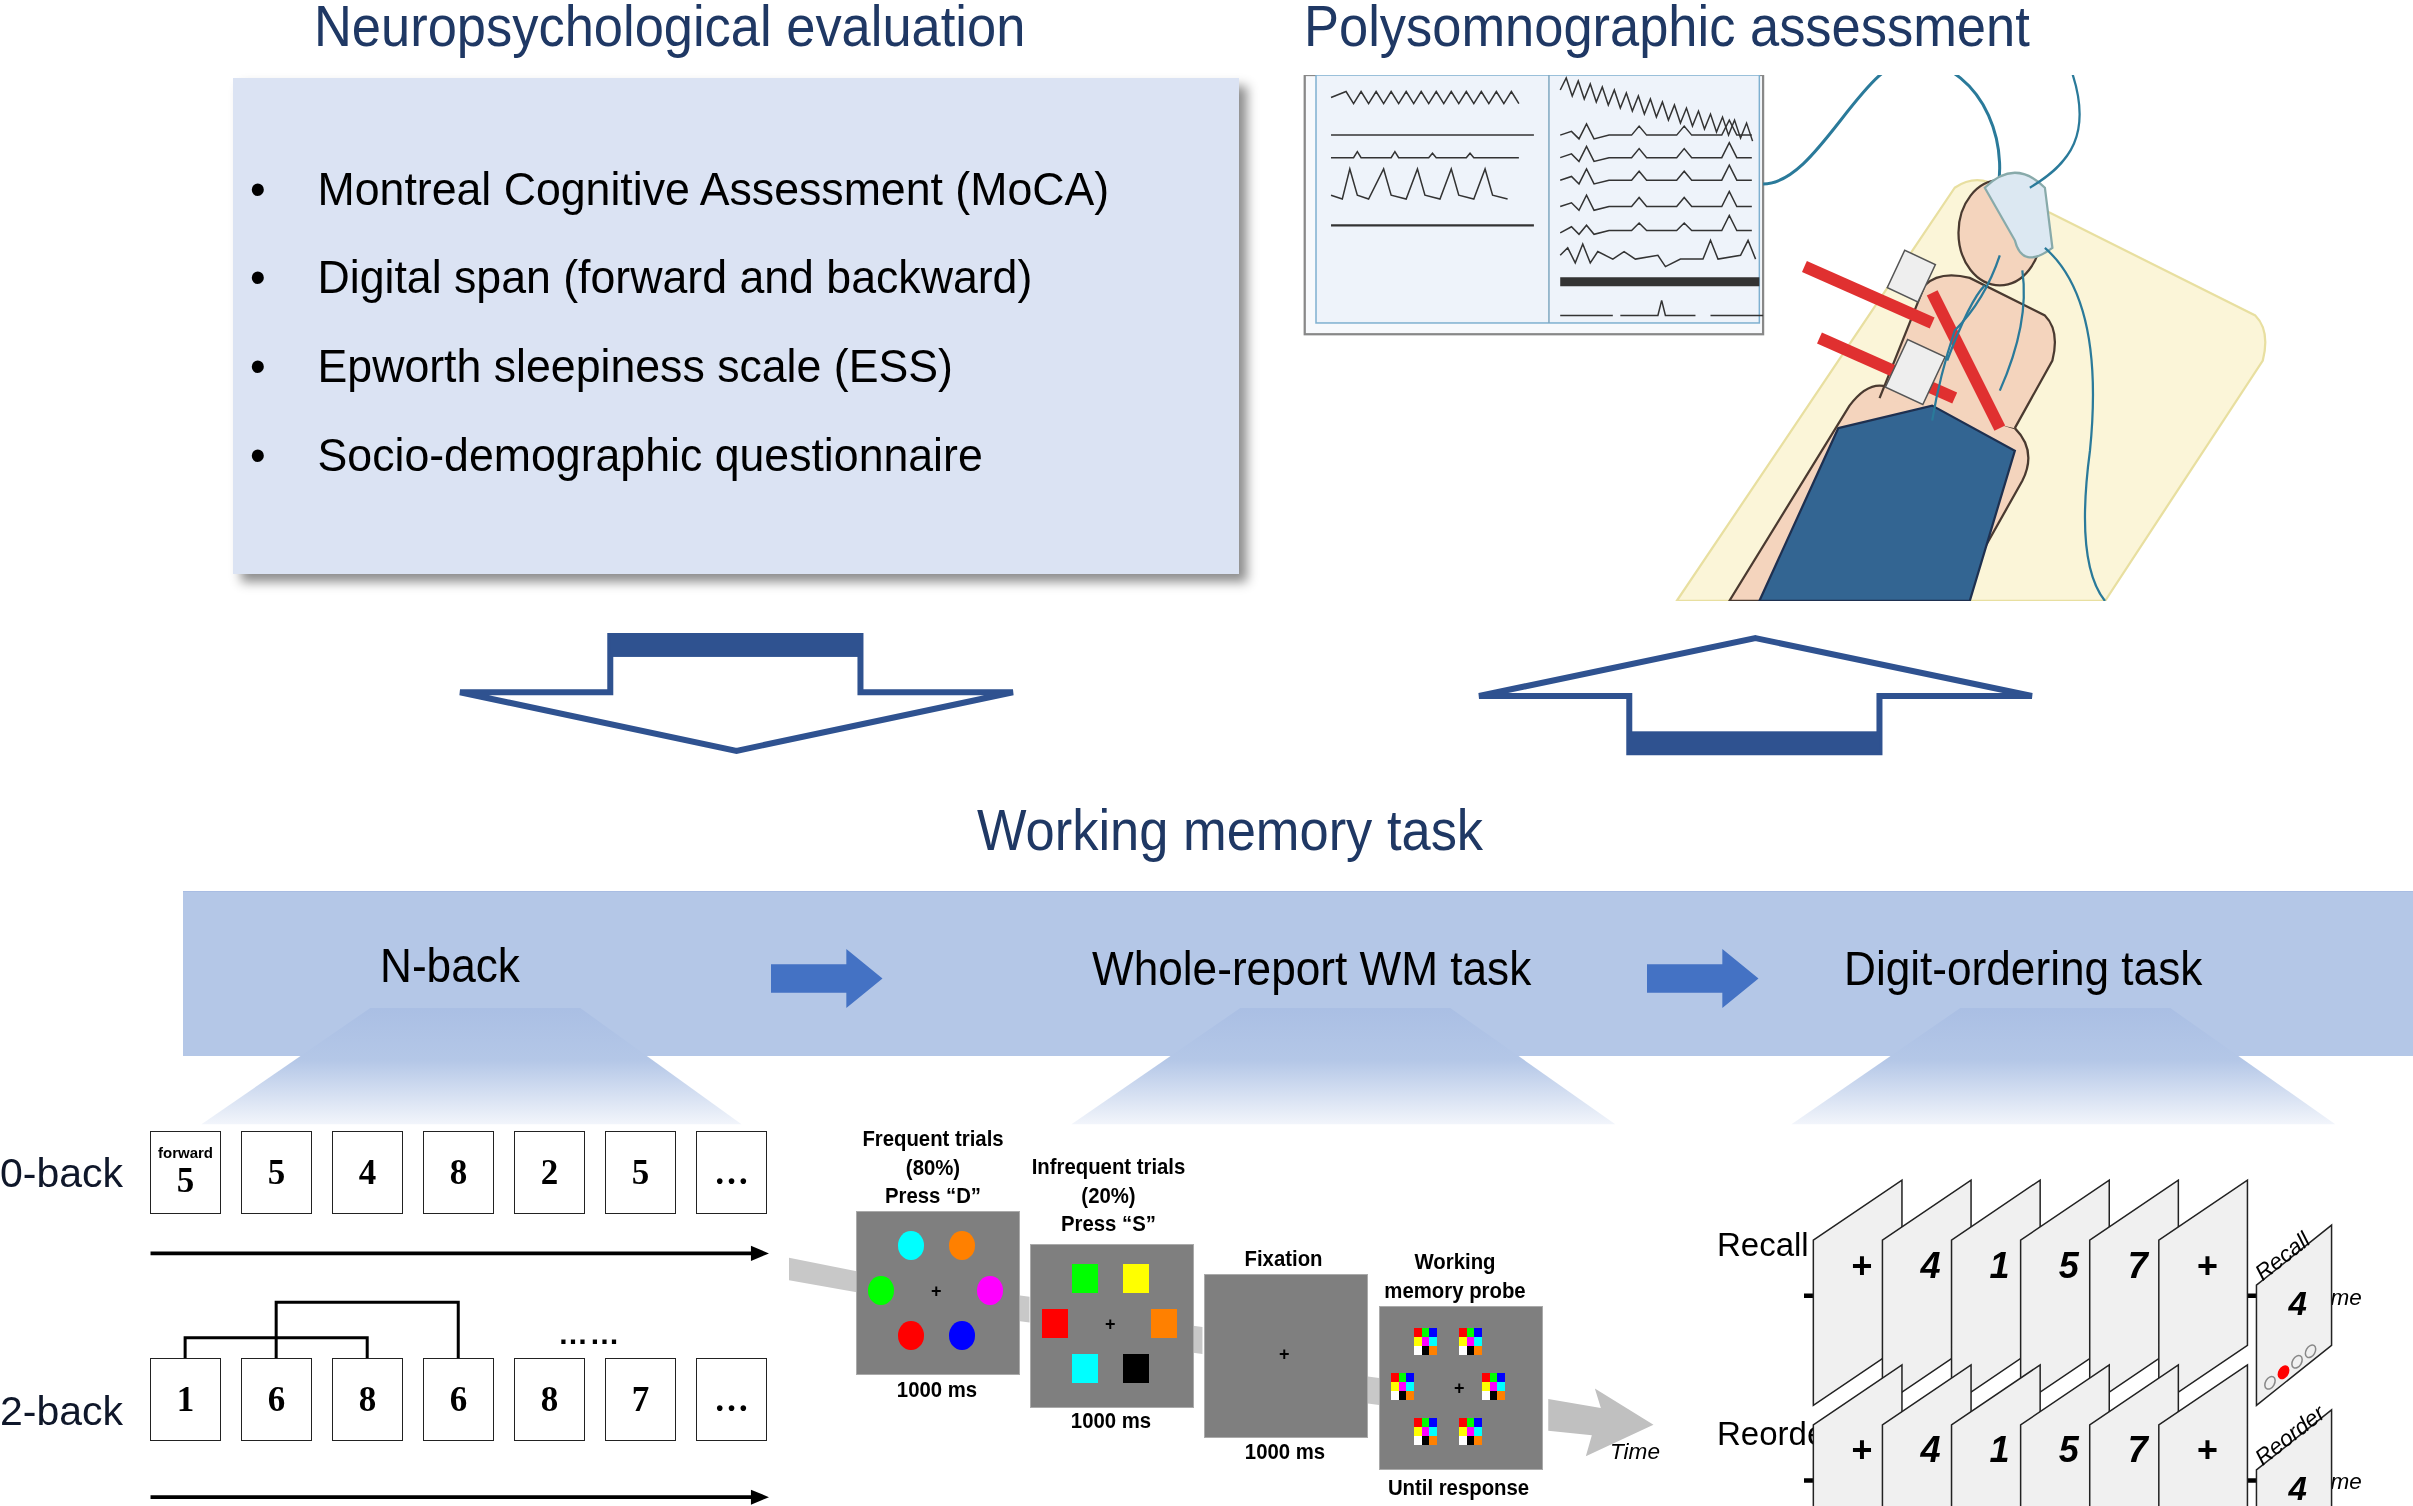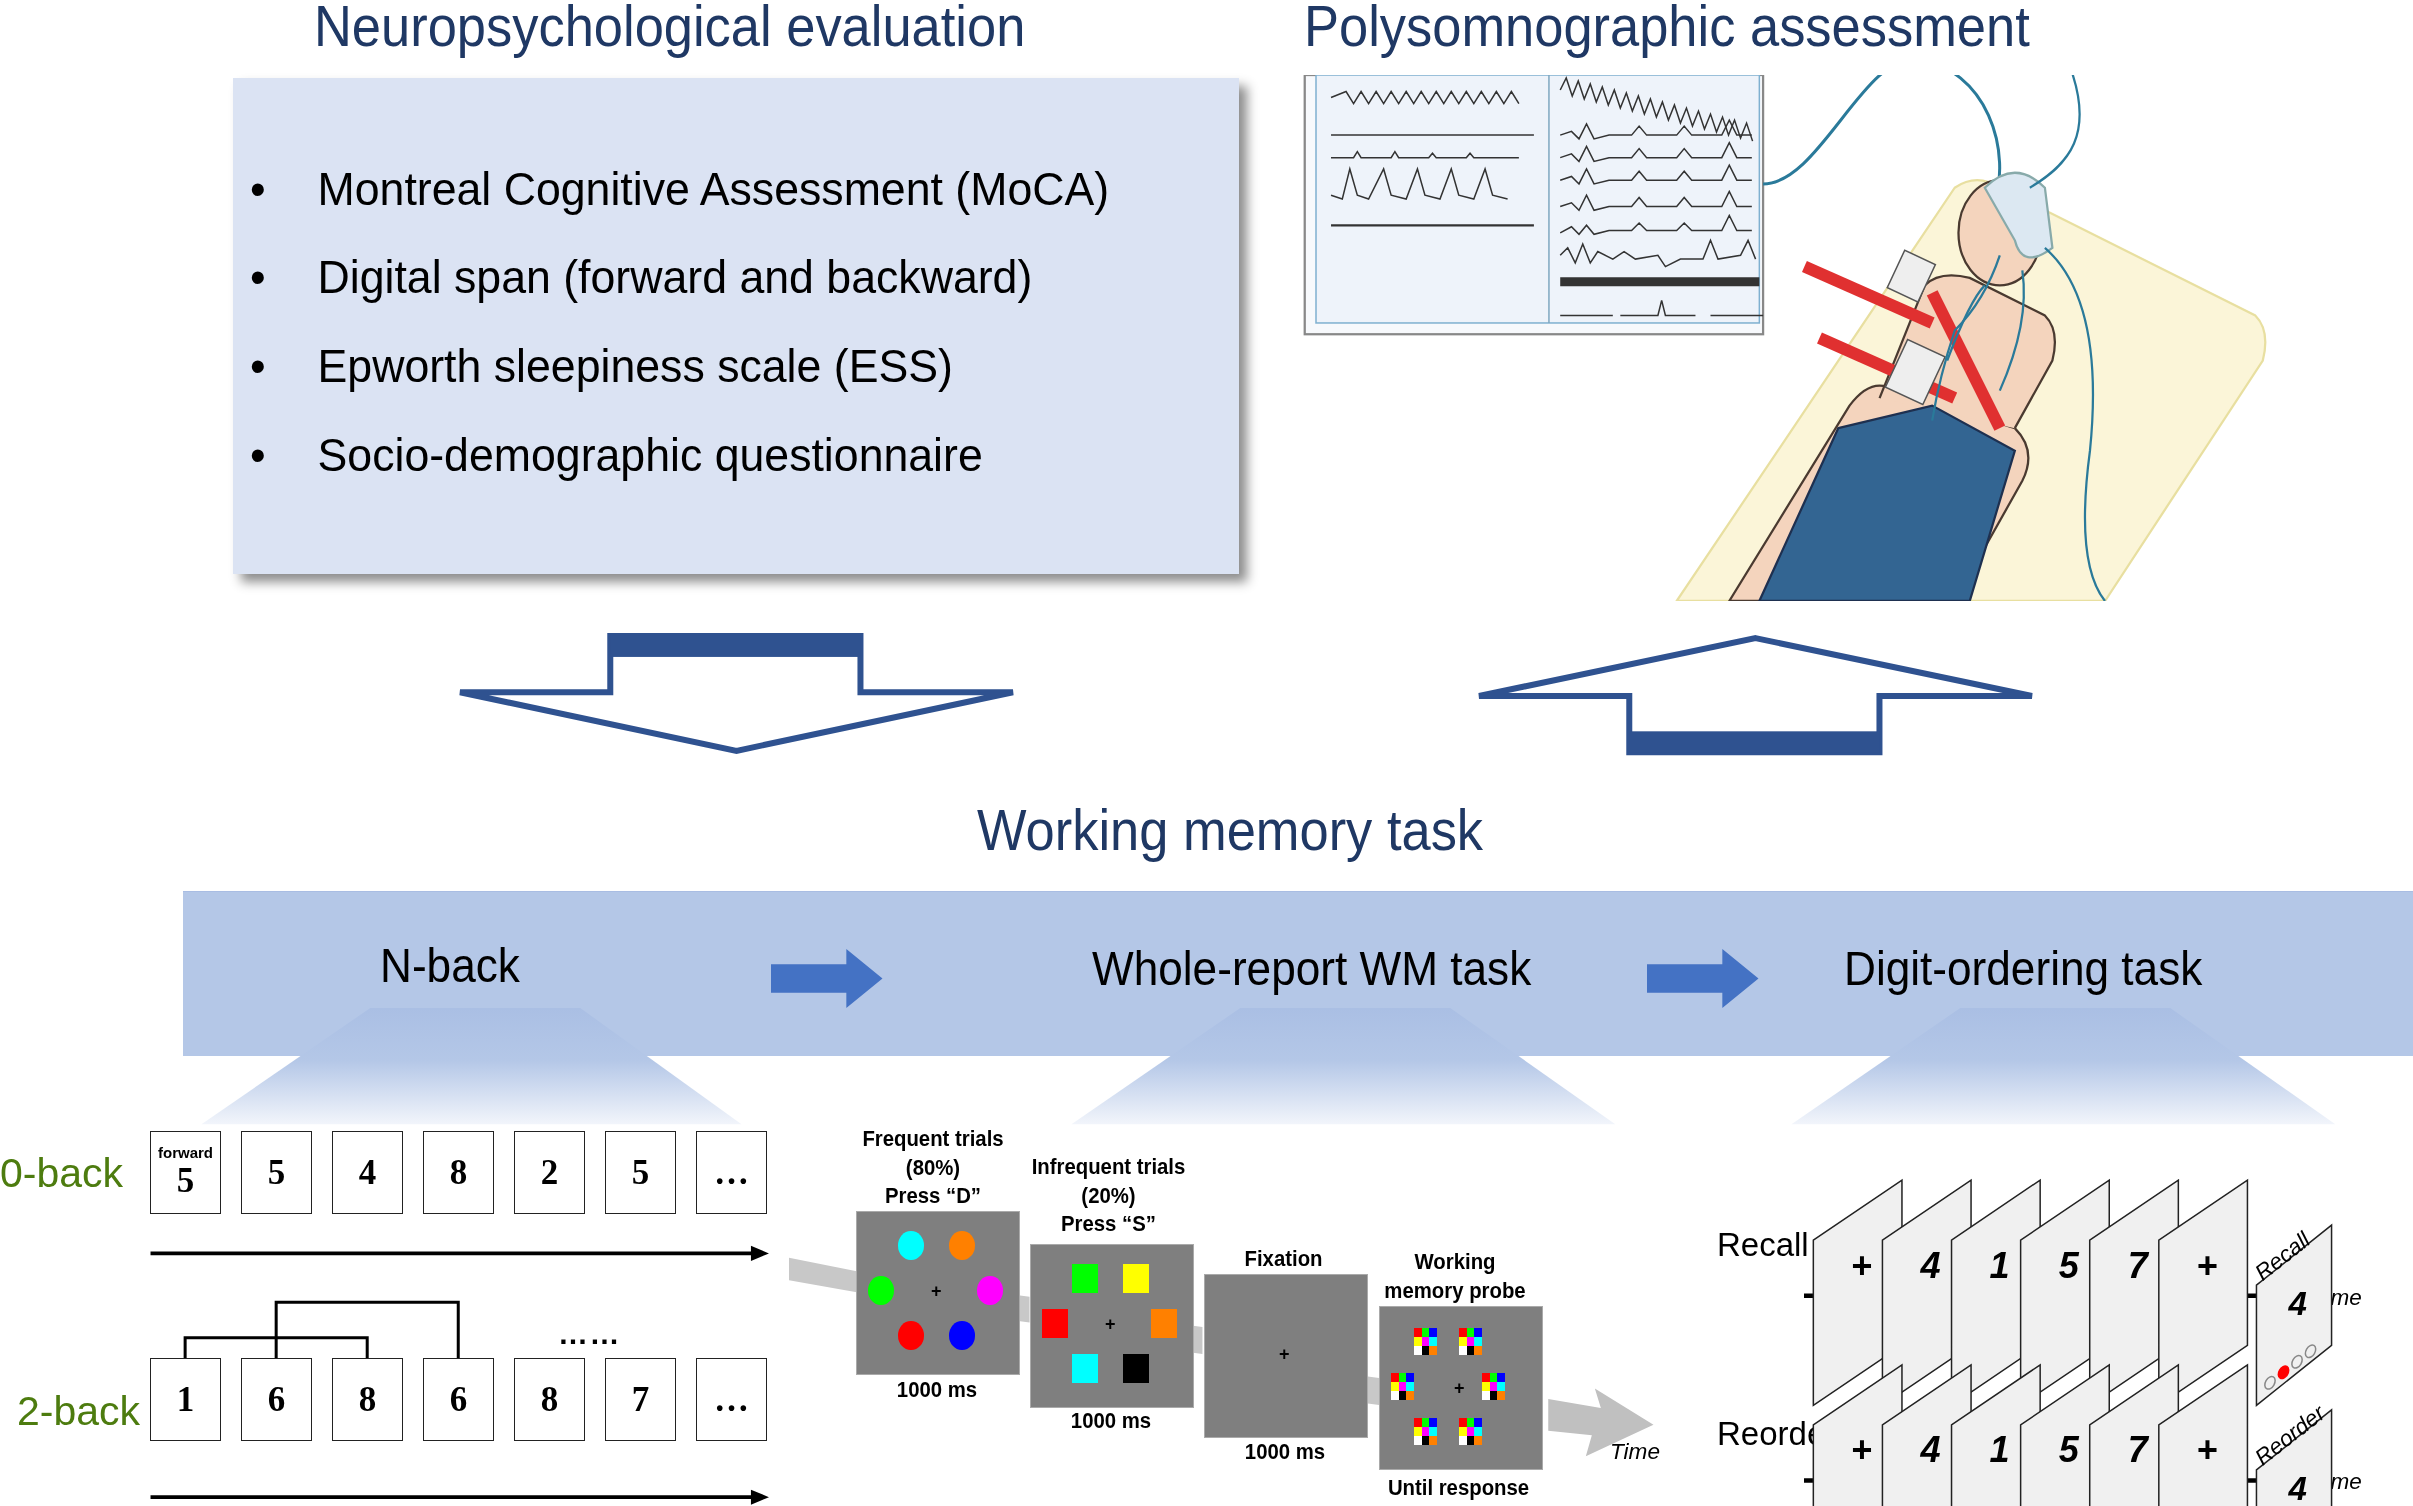--- a/index.html
+++ b/index.html
@@ -6,21 +6,21 @@
   body { width:2413px; height:1507px; position:relative; overflow:hidden; font-family:"Liberation Sans", sans-serif; }
   .abs { position:absolute; }
   .title { color:#1f3864; font-size:57px; white-space:nowrap; transform:scaleX(0.92); transform-origin:left top; }
   .box-np { left:233px; top:78px; width:1006px; height:496px; background:#dbe3f3; box-shadow:7.5px 7.5px 10.5px rgba(0,0,0,0.45); }
   .np-item { position:absolute; left:0; font-size:47px; color:#000; white-space:nowrap; transform:scaleX(0.95); transform-origin:left center; }
   .np-item .bullet { position:absolute; left:18px; }
   .np-item .txt { position:absolute; left:89px; }
   .band { left:183px; top:891px; width:2231px; height:164px; background:#b4c7e7; border-top:1.5px solid #a9bde3; }
   .band-label { font-size:48px; color:#000; white-space:nowrap; transform:scaleX(0.92); transform-origin:left top; }
   .nb-box { position:absolute; width:71px; height:83px; border:1.5px solid #222; background:#fff; box-sizing:border-box; font-family:"Liberation Serif", serif; font-weight:bold; font-size:35px; display:flex; align-items:center; justify-content:center; color:#000; }
-  .nb-row-label { font-size:41px; color:#4d7c0f; }
+  .nb-row-label { font-size:41px; color:#0f172a; }
   .caption { font-weight:bold; font-size:22.6px; color:#000; text-align:center; white-space:nowrap; line-height:28.6px; transform:scaleX(0.9); }
   .gray-screen { position:absolute; background:#7f7f7f; border:0.8px solid #aaa; }
   .plus { position:absolute; font-weight:bold; font-size:18px; color:#000; }
   .time-label { font-style:italic; font-size:22.6px; color:#000; }
   .do-label { font-size:33px; color:#000; }
 </style>
 </head>
 <body>
 
 <div class="abs title" style="left:314px; top:-7.5px;">Neuropsychological evaluation</div>
@@ -119,21 +119,21 @@
 <svg class="abs" style="left:771px; top:949px;" width="113" height="59" viewBox="0 0 150 78">
   <polygon points="0,20 100,20 100,0 148,39 100,78 100,58 0,58" fill="#4472c4"></polygon>
 </svg>
 <div class="abs band-label" style="left:1092px; top:941px;">Whole-report WM task</div>
 <svg class="abs" style="left:1647px; top:949px;" width="113" height="59" viewBox="0 0 150 78">
   <polygon points="0,20 100,20 100,0 148,39 100,78 100,58 0,58" fill="#4472c4"></polygon>
 </svg>
 <div class="abs band-label" style="left:1844px; top:941px;">Digit-ordering task</div>
 
 <div class="abs nb-row-label" style="left:0; top:1150px;">0-back</div>
-<div class="abs nb-row-label" style="left:0; top:1388px;padding-left:17px;">2-back</div>
+<div class="abs nb-row-label" style="left:0; top:1388px;">2-back</div>
 <div class="abs" id="nback-row0"></div>
 <div class="abs" id="nback-row1"></div>
 <svg class="abs" style="left:143px; top:1233px;" width="632" height="274" viewBox="0 0 840 364">
   <g>
     <line x1="10" y1="27" x2="812" y2="27" stroke="#000" stroke-width="5"></line>
     <polygon points="808,17 832,27 808,37" fill="#000"></polygon>
   </g>
   <g>
     <line x1="10" y1="351" x2="812" y2="351" stroke="#000" stroke-width="5"></line>
     <polygon points="808,341 832,351 808,361" fill="#000"></polygon>

